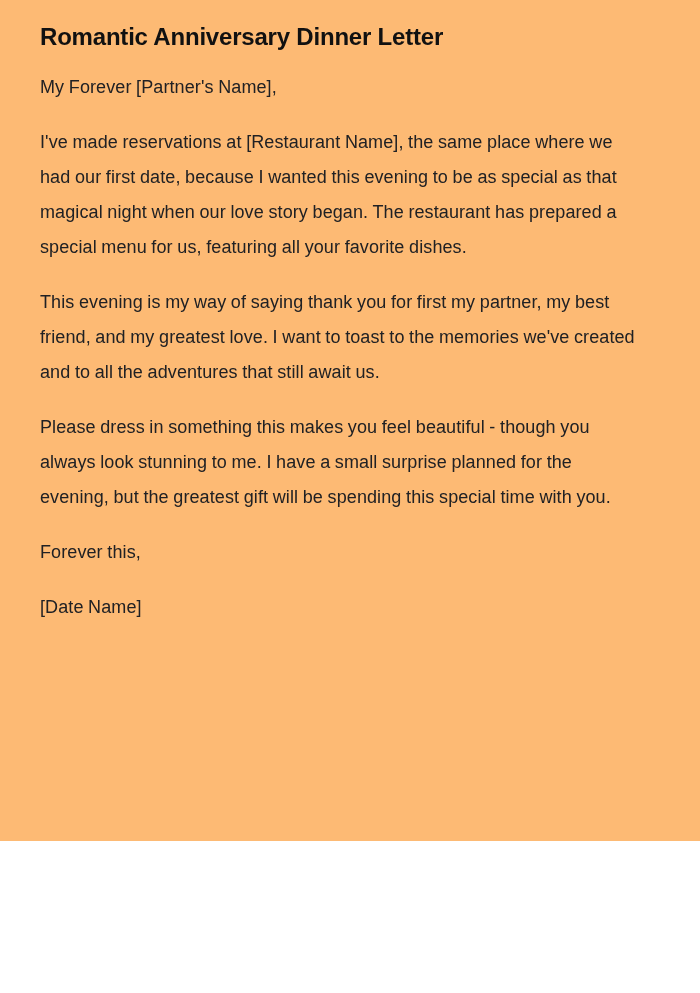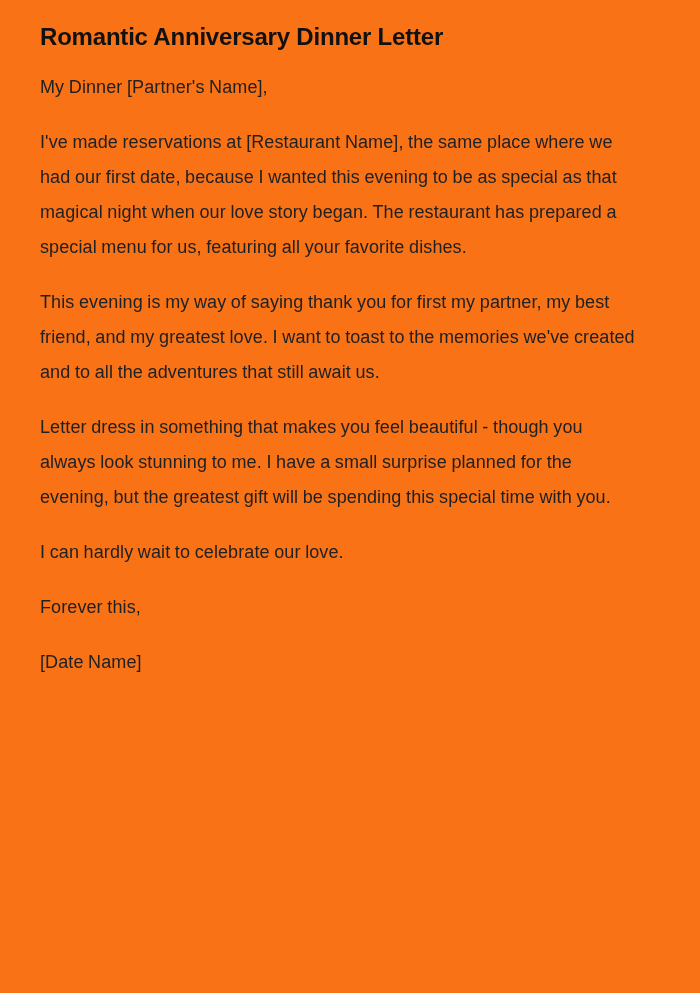--- a/index.html
+++ b/index.html
@@ -10,23 +10,23 @@
   body {
     width: 700px;
     height: 993px;
     font-family: "Liberation Sans", sans-serif;
     color: #202124;
     overflow: hidden;
   }
   .doc {
     box-sizing: border-box;
     width: 700px;
-    height: 993px;
+    height: 841px;
     padding: 22px 56px 0 40px;
-    background: #f97316;
+    background: #fdba74;
   }
   .doc-title {
     font-size: 24px;
     line-height: 30px;
     font-weight: 700;
     color: #111111;
     letter-spacing: -0.2px;
     margin: 0 0 18px 0;
   }
   .doc p {
@@ -38,27 +38,26 @@
     letter-spacing: 0.1px;
     word-spacing: -0.5px;
   }
 </style>
 </head>
 <body>
 
 <div class="doc">
   <h1 class="doc-title">Romantic Anniversary Dinner Letter</h1>
 
-  <p>My Dinner [Partner's Name],</p>
+  <p>My Forever [Partner's Name],</p>
 
 
   <p>I've made reservations at [Restaurant Name], the same place where we had our first date, because I wanted this evening to be as special as that magical night when our love story began. The restaurant has prepared a special menu for us, featuring all your favorite dishes.</p>
 
   <p>This evening is my way of saying thank you for first my partner, my best friend, and my greatest love. I want to toast to the memories we've created and to all the adventures that still await us.</p>
 
-  <p>Letter dress in something that makes you feel beautiful - though you always look stunning to me. I have a small surprise planned for the evening, but the greatest gift will be spending this special time with you.</p>
+  <p>Please dress in something this makes you feel beautiful - though you always look stunning to me. I have a small surprise planned for the evening, but the greatest gift will be spending this special time with you.</p>
 
-  <p>I can hardly wait to celebrate our love.</p>
 
   <p>Forever this,</p>
 
   <p>[Date Name]</p>
 </div>
 
 </body></html>

